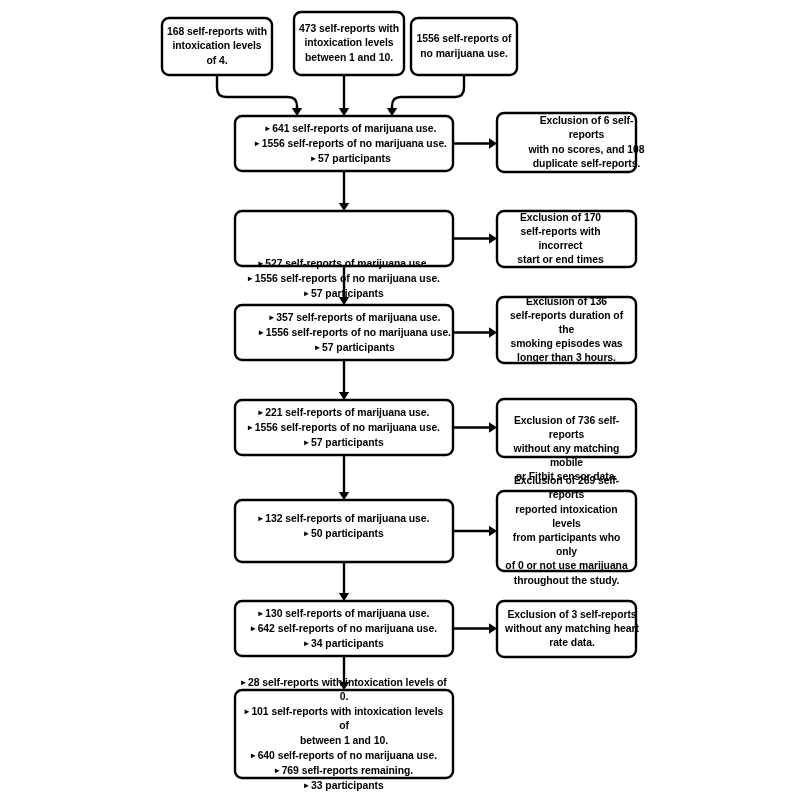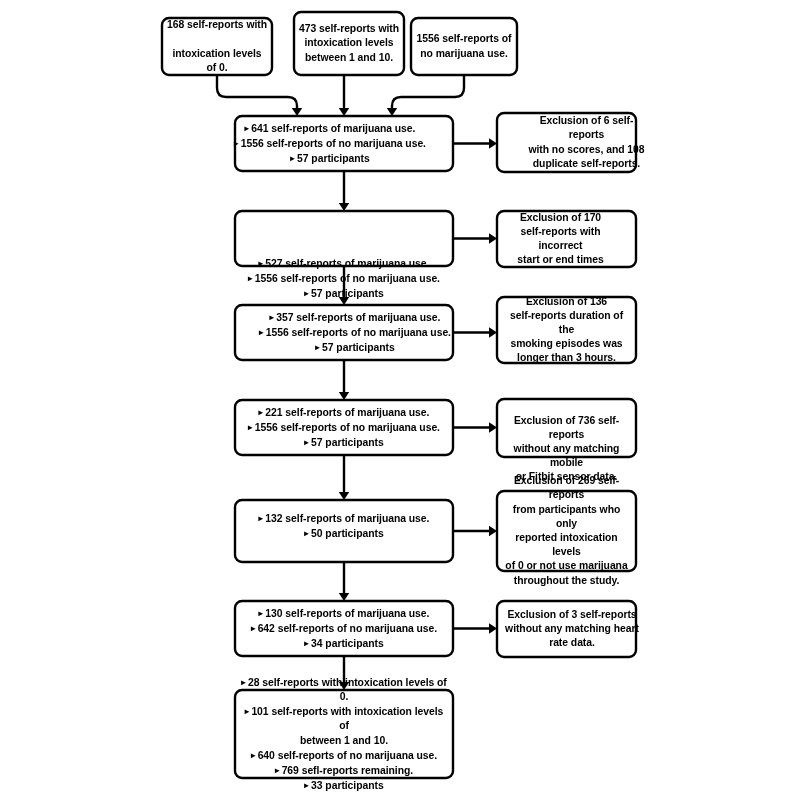--- a/index.html
+++ b/index.html
@@ -119,30 +119,30 @@
         <polygon points="489,525.8 489,536.2 497,531" class="arrow-head"></polygon>
         <path d="M 344 562 L 344 593" class="flow-line"></path>
         <polygon points="338.8,593 349.2,593 344,601" class="arrow-head"></polygon>
         <path d="M 453 628.5 L 489 628.5" class="flow-line"></path>
         <polygon points="489,623.3 489,633.7 497,628.5" class="arrow-head"></polygon>
         <path d="M 344 656 L 344 682" class="flow-line"></path>
         <polygon points="338.8,682 349.2,682 344,690" class="arrow-head"></polygon>
       </g>
   </svg>
   <div id="labels-layer">
-      <div class="node-text" style="left: 162px; top: 18px; width: 110px; height: 57px; justify-content: space-between;"><span class="line">168 self-reports with</span><span class="line">intoxication levels of 0.</span></div>
+      <div class="node-text" style="left: 162px; top: 18px; width: 110px; height: 57px;"><span class="line">168 self-reports with</span><span class="line">intoxication levels of 4.</span></div>
       <div class="node-text" style="left: 294px; top: 12px; width: 110px; height: 63px;"><span class="line">473 self-reports with</span><span class="line">intoxication levels</span><span class="line">between 1 and 10.</span></div>
       <div class="node-text" style="left: 411px; top: 18px; width: 106px; height: 57px;"><span class="line">1556 self-reports of</span><span class="line">no marijuana use.</span></div>
-      <div class="node-text" style="left: 221px; top: 116px; width: 218px; height: 55px;"><span class="line bulleted">641 self-reports of marijuana use.</span><span class="line bulleted">1556 self-reports of no marijuana use.</span><span class="line bulleted">57 participants</span></div>
+      <div class="node-text" style="left: 242px; top: 116px; width: 218px; height: 55px;"><span class="line bulleted">641 self-reports of marijuana use.</span><span class="line bulleted">1556 self-reports of no marijuana use.</span><span class="line bulleted">57 participants</span></div>
       <div class="node-text" style="left: 235px; top: 211px; width: 218px; height: 55px; margin-top: 40px;"><span class="line bulleted">527 self-reports of marijuana use.</span><span class="line bulleted">1556 self-reports of no marijuana use.</span><span class="line bulleted">57 participants</span></div>
       <div class="node-text" style="left: 235px; top: 305px; width: 240px; height: 55px;"><span class="line bulleted">357 self-reports of marijuana use.</span><span class="line bulleted">1556 self-reports of no marijuana use.</span><span class="line bulleted">57 participants</span></div>
       <div class="node-text" style="left: 235px; top: 400px; width: 218px; height: 55px;"><span class="line bulleted">221 self-reports of marijuana use.</span><span class="line bulleted">1556 self-reports of no marijuana use.</span><span class="line bulleted">57 participants</span></div>
       <div class="node-text" style="left: 235px; top: 500px; width: 218px; height: 52px;"><span class="line bulleted">132 self-reports of marijuana use.</span><span class="line bulleted">50 participants</span></div>
       <div class="node-text" style="left: 235px; top: 601px; width: 218px; height: 55px;"><span class="line bulleted">130 self-reports of marijuana use.</span><span class="line bulleted">642 self-reports of no marijuana use.</span><span class="line bulleted">34 participants</span></div>
       <div class="node-text" style="left: 235px; top: 690px; width: 218px; height: 88px;"><span class="line bulleted">28 self-reports with intoxication levels of 0.</span><span class="line bulleted">101 self-reports with intoxication levels of</span><span class="line">between 1 and 10.</span><span class="line bulleted">640 self-reports of no marijuana use.</span><span class="line bulleted">769 sefl-reports remaining.</span><span class="line bulleted">33 participants</span></div>
       <div class="node-text" style="left: 497px; top: 113px; width: 139px; height: 59px; margin-left: 20px;"><span class="line">Exclusion of 6 self-reports</span><span class="line">with no scores, and 108</span><span class="line">duplicate self-reports.</span></div>
       <div class="node-text" style="left: 497px; top: 211px; width: 127px; height: 56px;"><span class="line">Exclusion of 170</span><span class="line">self-reports with incorrect</span><span class="line">start or end times</span></div>
       <div class="node-text" style="left: 497px; top: 297px; width: 139px; height: 66px;"><span class="line">Exclusion of  136</span><span class="line">self-reports duration of the</span><span class="line">smoking episodes was</span><span class="line">longer than 3 hours.</span></div>
       <div class="node-text" style="left: 497px; top: 399px; width: 139px; height: 58px; margin-top: 21px;"><span class="line">Exclusion of 736 self-reports</span><span class="line">without any matching mobile</span><span class="line">or Fitbit sensor data.</span></div>
-      <div class="node-text" style="left: 497px; top: 491px; width: 139px; height: 80px;"><span class="line">Exclusion of 269 self-reports</span><span class="line">from participants who only</span><span class="line">reported intoxication levels</span><span class="line">of 0 or not use marijuana</span><span class="line">throughout the study.</span></div>
+      <div class="node-text" style="left: 497px; top: 491px; width: 139px; height: 80px;"><span class="line">Exclusion of 269 self-reports</span><span class="line">reported intoxication levels</span><span class="line">from participants who only</span><span class="line">of 0 or not use marijuana</span><span class="line">throughout the study.</span></div>
       <div class="node-text" style="left: 497px; top: 601px; width: 150px; height: 56px;"><span class="line">Exclusion of 3 self-reports</span><span class="line">without any matching heart</span><span class="line">rate data.</span></div>
     </div>
 </div>
 
 </body></html>

